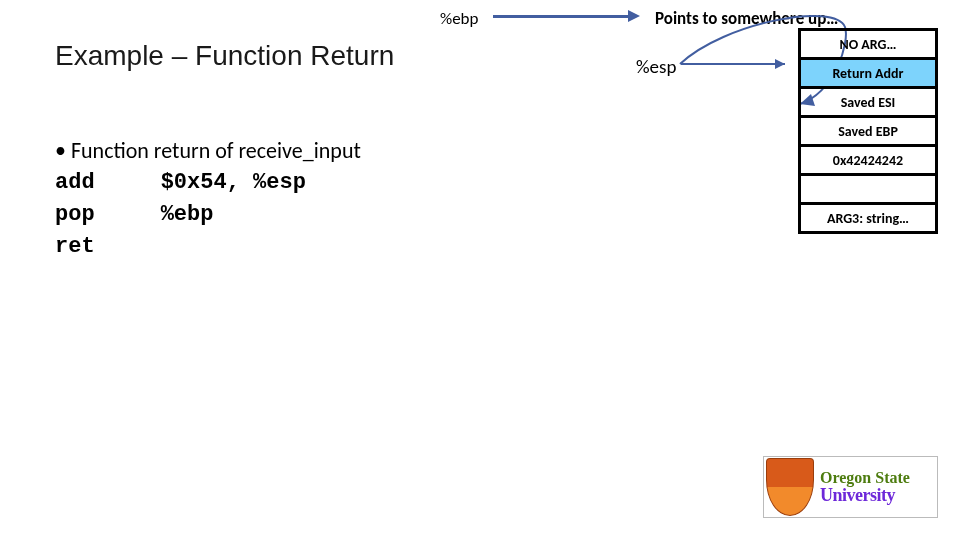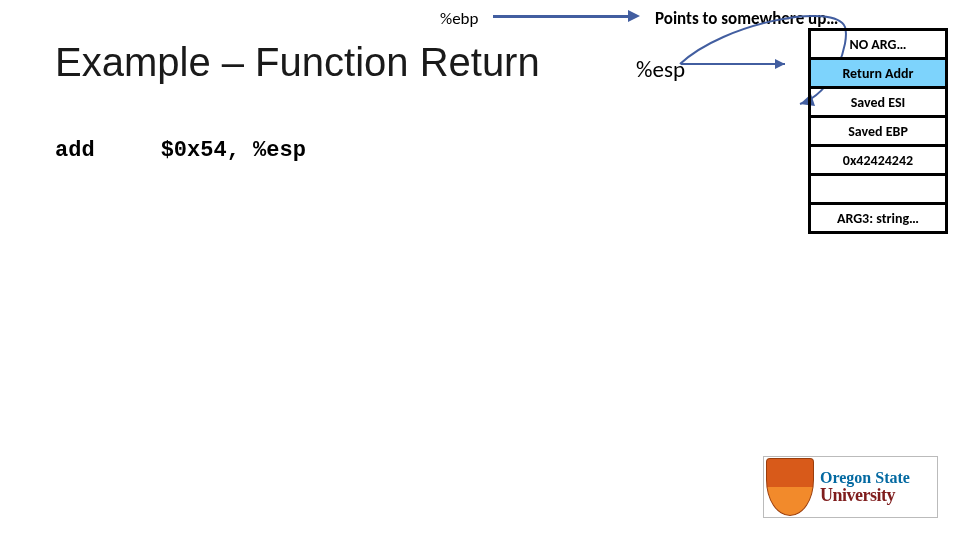--- a/index.html
+++ b/index.html
@@ -38,29 +38,29 @@
     position: absolute;
     top: 8px;
     left: 655px;
     font-size: 17px;
     font-weight: bold;
   }
   .title {
     position: absolute;
     top: 40px;
     left: 55px;
-    font-size: 40px;
+    font-size: 28px;
     font-family: Arial, sans-serif;
     color: #1a1a1a;
   }
   .esp-label {
     position: absolute;
     top: 55px;
     left: 636px;
-    font-size: 23px;
+    font-size: 19px;
   }
   .esp-arrow-svg {
     position: absolute;
     top: 12px;
     left: 675px;
     width: 200px;
     height: 170px;
     pointer-events: none;
   }
   .body-text {
@@ -69,21 +69,21 @@
     left: 55px;
     font-size: 22px;
     line-height: 1.45;
   }
   .code-line { white-space: pre; font-weight: bold; }
   .mono { font-family: "Courier New", monospace; }
   .bold { font-weight: bold; }
   .stack {
     position: absolute;
     top: 28px;
-    right: 12px;
+    right: 22px;
     width: 140px;
   }
   .cell {
     height: 32px;
     border: 3px solid #000;
     margin-bottom: -3px;
     display: flex;
     align-items: center;
     justify-content: center;
     font-size: 14px;
@@ -113,22 +113,22 @@
     border-radius: 4px 4px 24px 24px / 4px 4px 36px 36px;
     margin: 2px 6px 2px 2px;
     position: relative;
   }
   .logo-text {
     display: flex;
     flex-direction: column;
     line-height: 1;
     font-family: Georgia, "Times New Roman", serif;
   }
-  .logo-text .line1 { font-size: 16px; font-weight: bold; color: #0369a1; }
-  .logo-text .line2 { font-size: 18px; font-weight: bold; color: #7f1d1d; letter-spacing: -0.5px; }
+  .logo-text .line1 { font-size: 16px; font-weight: bold; color: #4d7c0f; }
+  .logo-text .line2 { font-size: 18px; font-weight: bold; color: #6d28d9; letter-spacing: -0.5px; }
 </style>
 </head>
 <body>
 
 <div class="ebp-label">%ebp</div>
 <div class="arrow-line"></div>
 <div class="arrow-head"></div>
 <div class="points-text">Points to somewhere up…</div>
 
 <div class="title">Example – Function Return</div>
@@ -136,21 +136,24 @@
 <div class="esp-label">%esp</div>
 
 <svg class="esp-arrow-svg" viewBox="0 0 200 170">
   <path d="M6 52 L110 52" stroke="#425ea0" stroke-width="2" fill="none"></path>
   <polygon points="110,52 100,47 100,57" fill="#425ea0"></polygon>
   <path d="M5 52 C 50 10, 160 -10, 170 15 C 175 30, 160 80, 125 92" stroke="#425ea0" stroke-width="2" fill="none"></path>
   <polygon points="125,92 136,82 140,94" fill="#425ea0"></polygon>
 </svg>
 
 <div class="body-text">
+  <div>• Function return of receive_input</div>
   <div class="code-line mono"><span>add</span>     <span>$0x54, %esp</span></div>
+  <div class="code-line mono"><span>pop</span>     <span>%ebp</span></div>
+  <div class="code-line mono bold"><span>ret</span></div>
 </div>
 
 <div class="stack">
   <div class="cell">NO ARG…</div>
   <div class="cell sel-esp">Return Addr</div>
   <div class="cell">Saved ESI</div>
   <div class="cell">Saved EBP</div>
   <div class="cell">0x42424242</div>
   <div class="cell empty"></div>
   <div class="cell">ARG3: string…</div>

